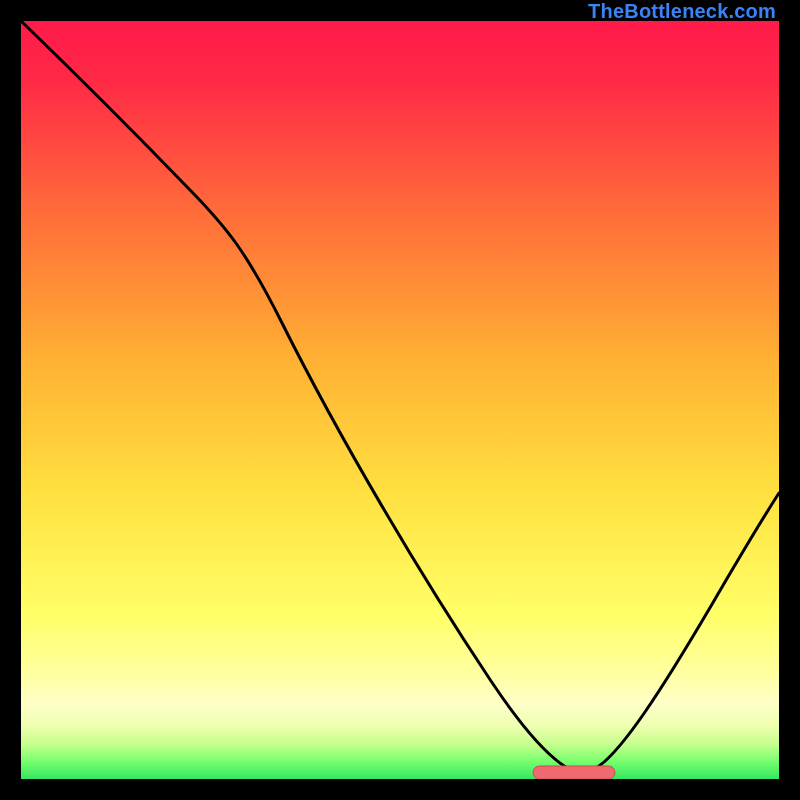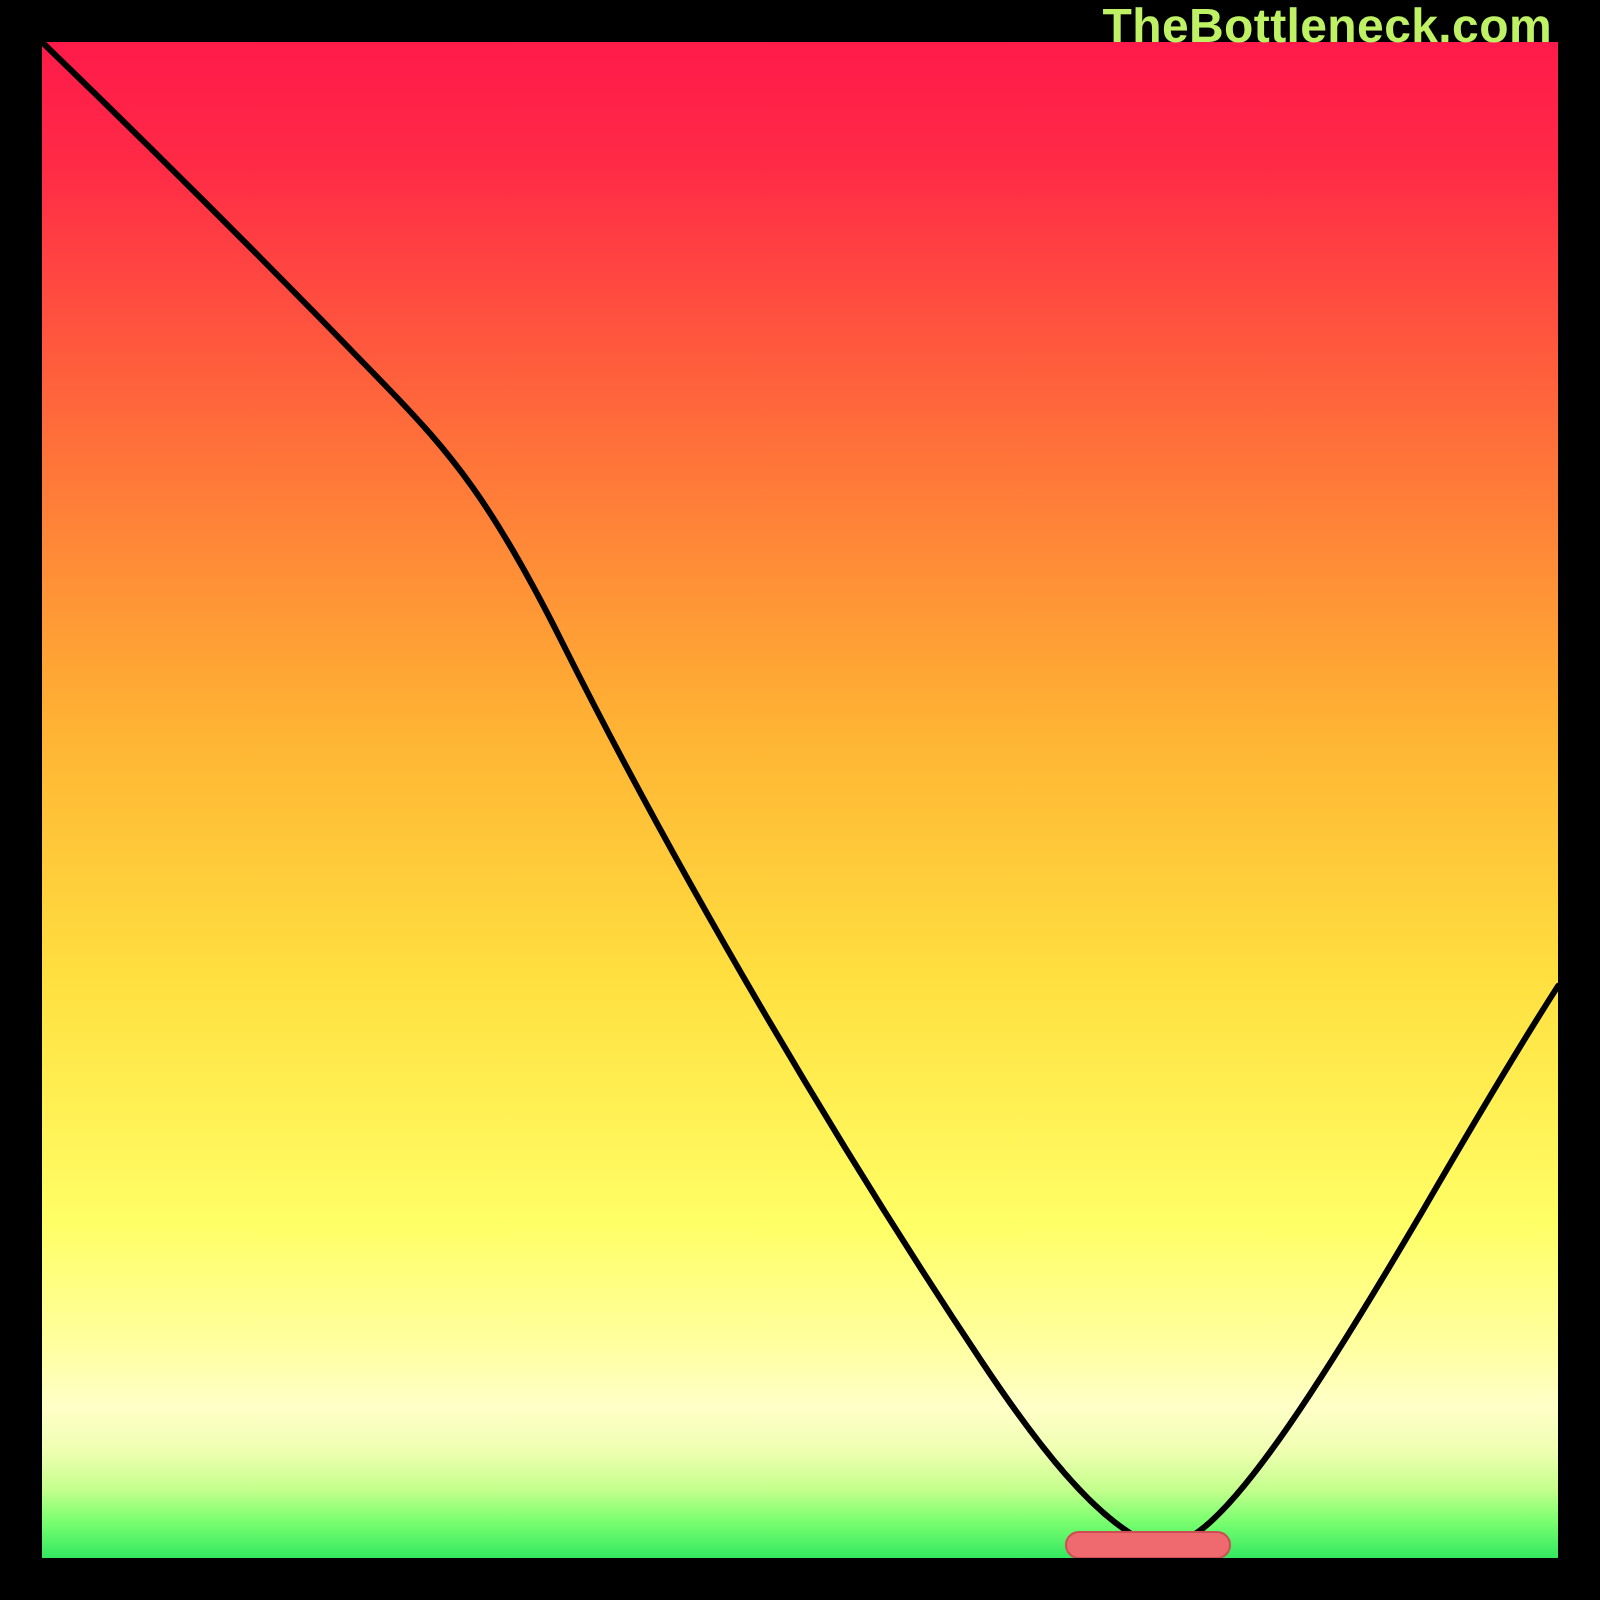--- a/index.html
+++ b/index.html
@@ -16,23 +16,23 @@
     top: 21px;
     width: 758px;
     height: 758px;
     background: #000;
   }
   .watermark {
     position: absolute;
     top: 0;
     right: 24px;
     font-family: Arial, Helvetica, sans-serif;
-    font-size: 24px;
+    font-size: 20px;
     font-weight: 600;
-    color: #bef264;
+    color: #3b82f6;
     letter-spacing: 0.2px;
   }
   svg {
     display: block;
   }
 </style>
 </head>
 <body>
 
 <div class="frame">

